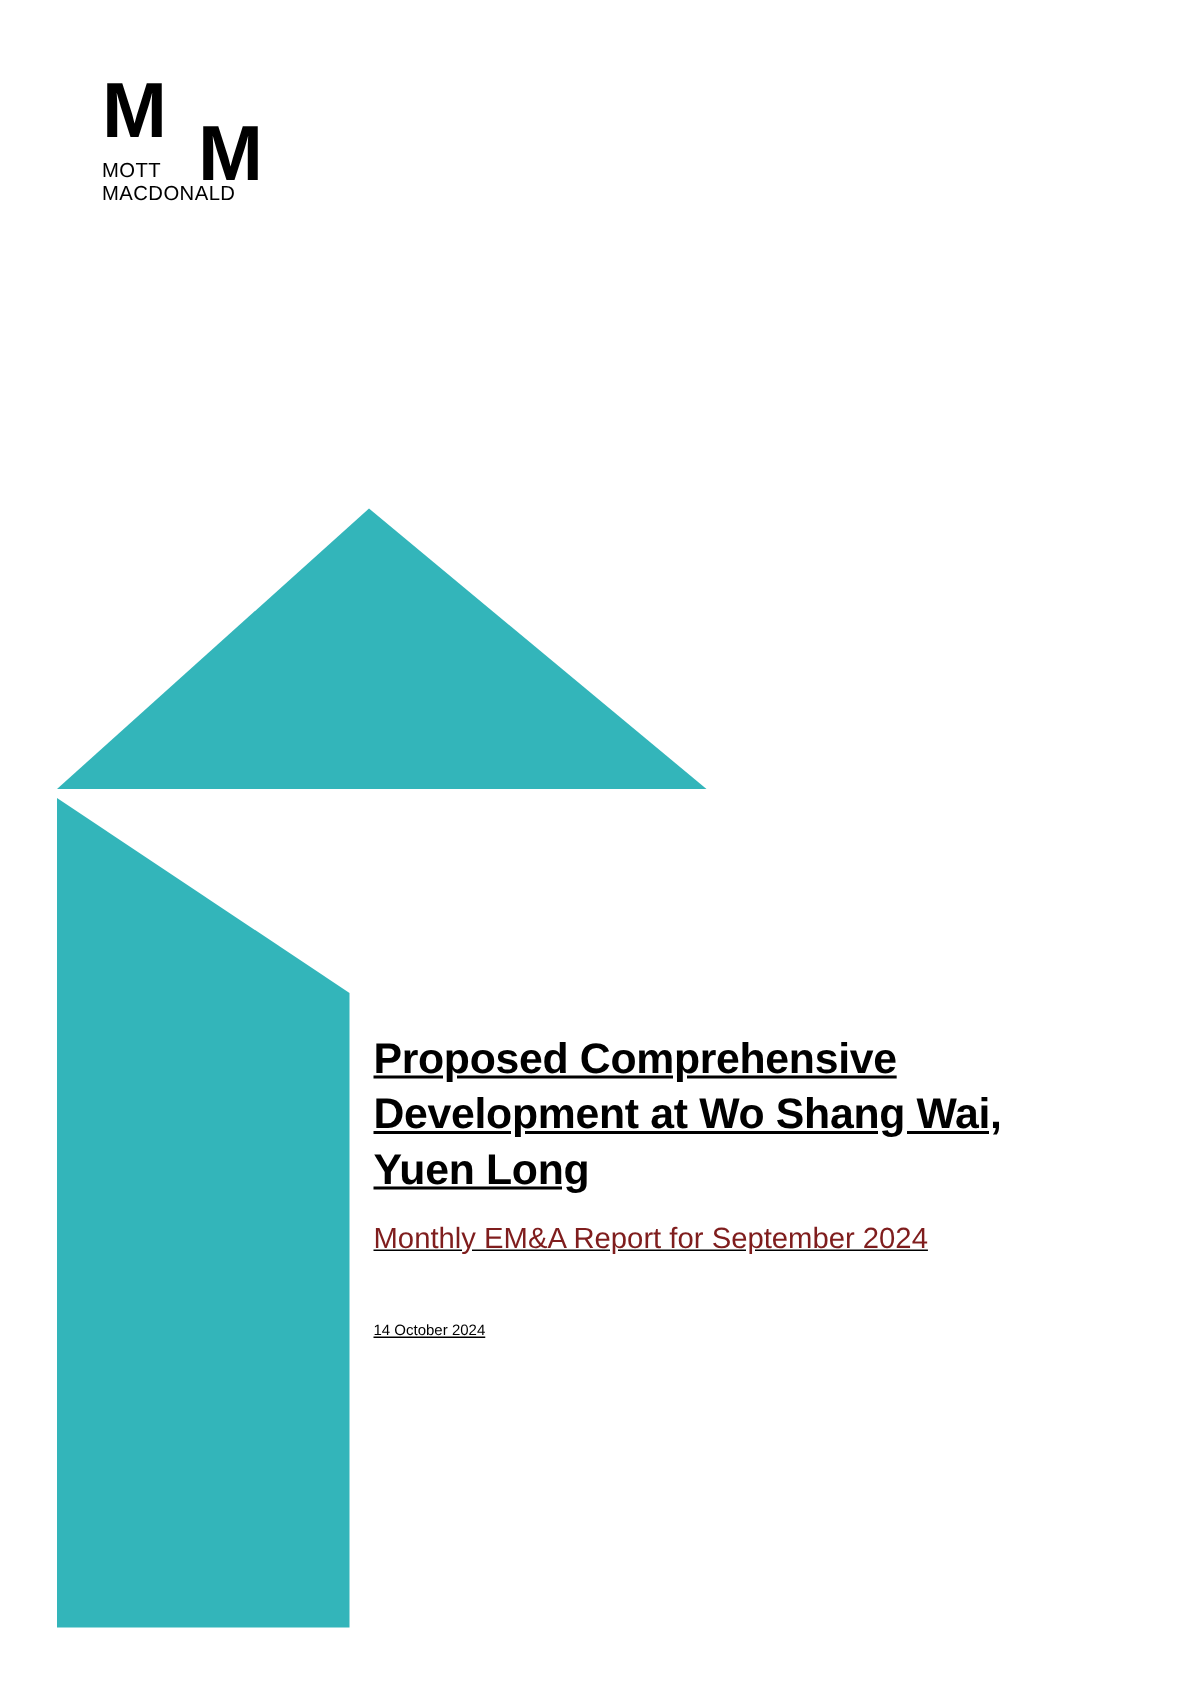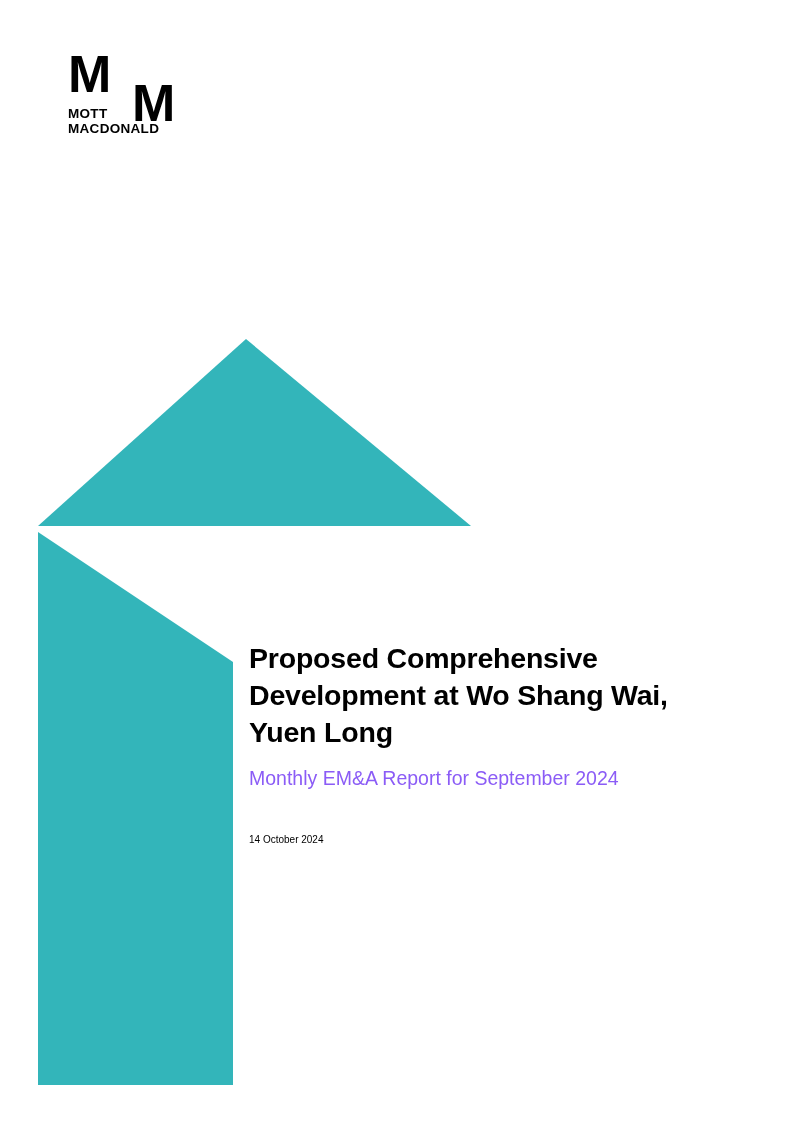--- a/index.html
+++ b/index.html
@@ -52,21 +52,21 @@
     font-size: 52px;
     line-height: 52px;
     letter-spacing: -1px;
     color: #000000;
   }
   .logo-wordmark {
     position: absolute;
     left: 0px;
     top: 58px;
     font-family: "Liberation Sans", sans-serif;
-    font-weight: bold;
+    font-weight: normal;
     font-size: 13.5px;
     line-height: 15px;
     letter-spacing: 0.3px;
     color: #000000;
   }
 
   
   .graphic {
     position: absolute;
     left: 0px;
@@ -75,38 +75,39 @@
     height: 823px;
   }
   .graphic svg {
     display: block;
   }
 
   
   .title-block {
     position: absolute;
     left: 249px;
-    top: 640px;
+    top: 688px;
     width: 470px;
+    text-decoration: underline;
   }
   .doc-title {
     font-family: "Liberation Sans", sans-serif;
     font-weight: bold;
     font-size: 28.5px;
     line-height: 37px;
     color: #000000;
     margin: 0;
     letter-spacing: -0.2px;
   }
   .doc-subtitle {
     font-family: "Liberation Sans", sans-serif;
     font-weight: normal;
     font-size: 19.5px;
     line-height: 26px;
-    color: #8b5cf6;
+    color: #7f1d1d;
     margin: 14px 0 10px 0;
   }
   .doc-date {
     font-family: "Liberation Sans", sans-serif;
     font-weight: normal;
     font-size: 10px;
     line-height: 20px;
     color: #000000;
     margin: 39px 0 0 0;
   }

